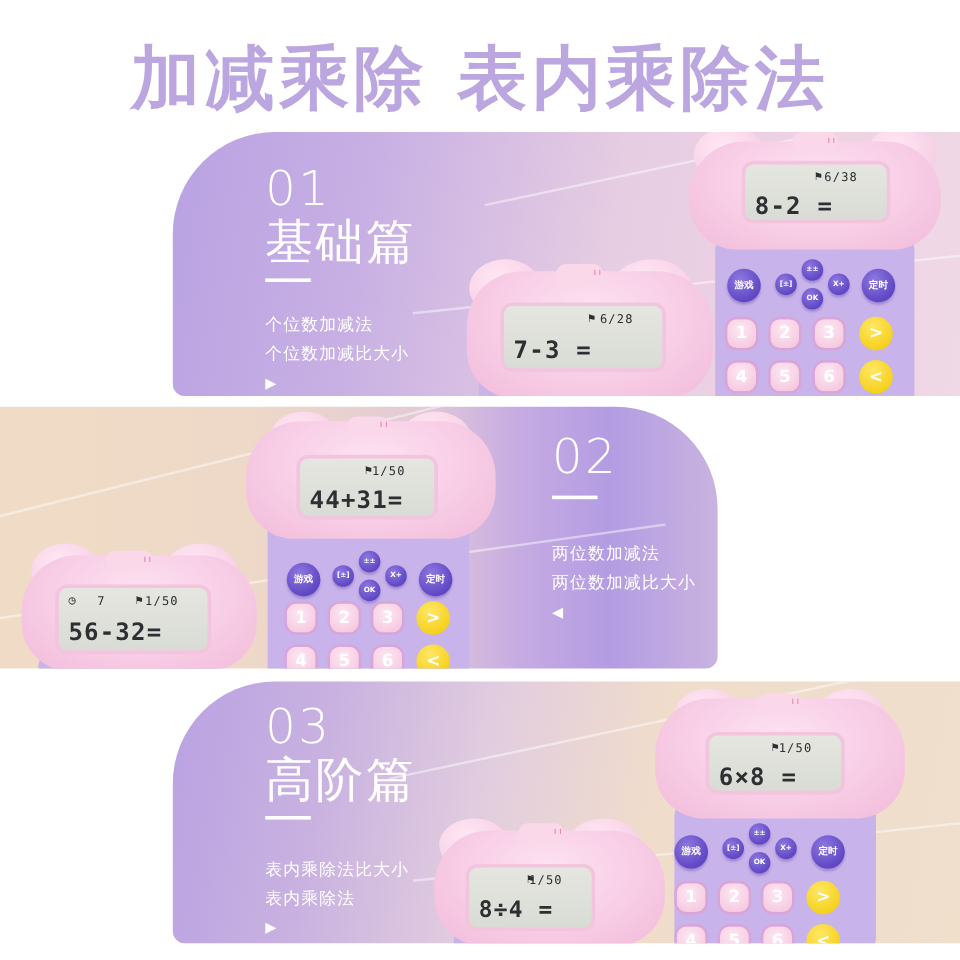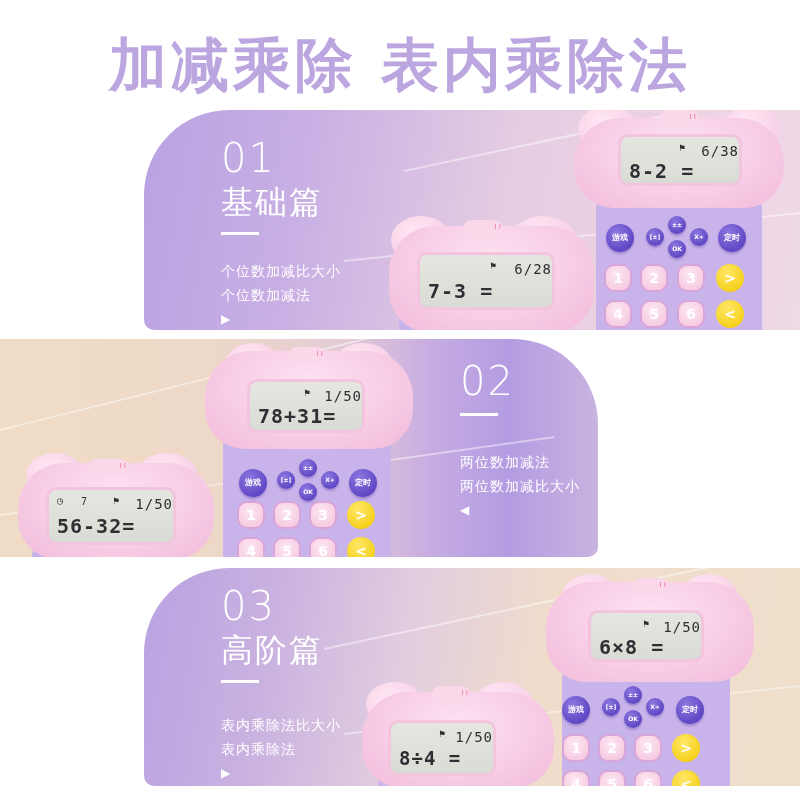--- a/index.html
+++ b/index.html
@@ -17,33 +17,33 @@
     background: linear-gradient(100deg, #b9a2e2 0%, #c8b0e4 25%, #e6cde2 55%, #efd3e3 80%, #efd9e6 100%); }
   .card-2 { left: 0px; top: 339px; width: 598px; height: 218px; border-radius: 0 85px 10px 0;
     background: linear-gradient(90deg, #f0dcc6 0%, #eed8c8 35%, #e3cbd6 58%, #c7ace2 72%, #b39ce2 85%, #c9b3e0 100%); }
   .card-3 { left: 144px; top: 568px; width: 656px; height: 218px; border-radius: 85px 0 0 10px;
     background: linear-gradient(100deg, #b9a2e2 0%, #c9b2e0 20%, #e2cddf 40%, #f0dccb 60%, #efdfcb 100%); padding-left: 24px; }
 
   .glass-line { position: absolute; height: 2px; background: rgba(255,255,255,0.45); transform-origin: left; }
 
   .text-block { position: absolute; color: #ffffff; }
   .num { font-size: 40px; font-weight: 300; font-family: "DejaVu Sans", sans-serif; line-height: 44px; letter-spacing: 2px; }
-  .title { font-size: 32px; line-height: 40px; margin-top: 2px; letter-spacing: 2px; }
+  .title { font-size: 40px; line-height: 40px; margin-top: 2px; letter-spacing: 2px; }
   .rule { width: 38px; height: 3px; background: #ffffff; margin-top: 10px; }
   .desc { font-size: 14px; line-height: 24px; margin-top: 28px; letter-spacing: 1px; }
   .arrow { font-size: 12px; margin-top: 4px; line-height: 16px; }
 
   
   .device { position: absolute; }
   .body-purple { position: absolute; background: #c8b3ea; border-radius: 14px; }
   .head-pink { position: absolute; background: radial-gradient(ellipse at 50% 35%, #fde3f2 0%, #f8cde6 55%, #f1bbd9 100%); border-radius: 46px 46px 40px 40px; }
   .bump { position: absolute; background: radial-gradient(ellipse at 40% 35%, #ffe8f4, #f5c6e0); border-radius: 50%; }
   .nose { position: absolute; background: #fbd7ea; border-radius: 12px; text-align: right; color: #e7759f; font-size: 8px; line-height: 14px; letter-spacing: 2px; }
   .lcd { position: absolute; background: linear-gradient(180deg, #e4e6df, #d9dcd4); border-radius: 10px; border: 3px solid #f2c4de; font-family: "DejaVu Sans Mono", monospace; color: #2d2f33; }
-  .lcd .top { position: absolute; top: 6px; right: 0; font-size: 14px; letter-spacing: 1px; }
+  .lcd .top { position: absolute; top: 6px; right: 24px; font-size: 10px; letter-spacing: 1px; }
   .lcd .flag { position: absolute; top: 5px; font-size: 10px; }
   .lcd .clock { position: absolute; top: 5px; left: 8px; font-size: 10px; }
   .lcd .seven { position: absolute; top: 6px; left: 32px; font-size: 10px; }
   .lcd .eq { position: absolute; left: 8px; font-weight: bold; letter-spacing: 1px; }
 
   .btn-round { position: absolute; border-radius: 50%; background: radial-gradient(circle at 38% 32%, #8d78e0, #6047c4 70%); color: #fff; font-size: 8px; font-weight: bold; text-align: center; box-shadow: 0 2px 2px rgba(90,60,160,0.35); }
   .btn-num { position: absolute; border-radius: 10px; background: radial-gradient(circle at 45% 35%, #fde7f2, #f4c2dc); border: 2px solid #d9a5d9; color: #fff; font-weight: bold; text-align: center; font-family: "DejaVu Sans", sans-serif; }
   .btn-yellow { position: absolute; border-radius: 50%; background: radial-gradient(circle at 40% 30%, #ffe766, #f2c800); color: #fff; font-weight: bold; text-align: center; }
 </style>
 </head>
@@ -53,22 +53,22 @@
 
 <div class="card card-1">
   <div class="glass-line" style="left:260px;top:60px;width:420px;transform:rotate(-12deg);"></div>
   <div class="glass-line" style="left:200px;top:150px;width:500px;transform:rotate(-6deg);"></div>
 
   <div class="text-block" style="left:77px;top:26px;">
     <div class="num">01</div>
     <div class="title">基础篇</div>
     <div class="rule"></div>
     <div class="desc" style="margin-top:24px;">
+      <div>个位数加减法</div>
       <div>个位数加减比大小</div>
-      <div>个位数加减法</div>
     </div>
     <div class="arrow">▶</div>
   </div>
 
   <div class="device" style="left:245px;top:102px;width:205px;height:130px;">
     <div class="body-purple" style="left:10px;top:90px;width:150px;height:40px;"></div>
     <div class="bump" style="left:2px;top:4px;width:60px;height:48px;"></div>
     <div class="bump" style="left:120px;top:4px;width:68px;height:52px;"></div>
     <div class="head-pink" style="left:0;top:14px;width:205px;height:106px;"></div>
     <div class="nose" style="left:74px;top:8px;width:40px;height:18px;">ıı</div>
@@ -128,21 +128,21 @@
 
   <div class="device" style="left:205px;top:2px;width:210px;height:220px;">
     <div class="body-purple" style="left:18px;top:90px;width:168px;height:140px;"></div>
     <div class="bump" style="left:20px;top:2px;width:56px;height:44px;"></div>
     <div class="bump" style="left:128px;top:2px;width:60px;height:46px;"></div>
     <div class="head-pink" style="left:0;top:10px;width:208px;height:98px;"></div>
     <div class="nose" style="left:84px;top:6px;width:36px;height:16px;">ıı</div>
     <div class="lcd" style="left:42px;top:38px;width:118px;height:54px;">
       <span class="flag" style="left:54px;">⚑</span>
       <span class="top">1/50</span>
-      <span class="eq" style="top:22px;font-size:20px;">78+31=</span>
+      <span class="eq" style="top:22px;font-size:20px;">44+31=</span>
     </div>
     <div class="btn-round" style="left:34px;top:128px;width:28px;height:28px;line-height:28px;">游戏</div>
     <div class="btn-round" style="left:72px;top:130px;width:18px;height:18px;line-height:18px;font-size:6px;">[±]</div>
     <div class="btn-round" style="left:94px;top:118px;width:18px;height:18px;line-height:18px;font-size:6px;">±±</div>
     <div class="btn-round" style="left:94px;top:142px;width:18px;height:18px;line-height:18px;font-size:6px;">OK</div>
     <div class="btn-round" style="left:116px;top:130px;width:18px;height:18px;line-height:18px;font-size:6px;">X+</div>
     <div class="btn-round" style="left:144px;top:128px;width:28px;height:28px;line-height:28px;">定时</div>
     <div class="btn-num" style="left:32px;top:160px;width:28px;height:28px;line-height:24px;font-size:14px;">1</div>
     <div class="btn-num" style="left:68px;top:160px;width:28px;height:28px;line-height:24px;font-size:14px;">2</div>
     <div class="btn-num" style="left:104px;top:160px;width:28px;height:28px;line-height:24px;font-size:14px;">3</div>

